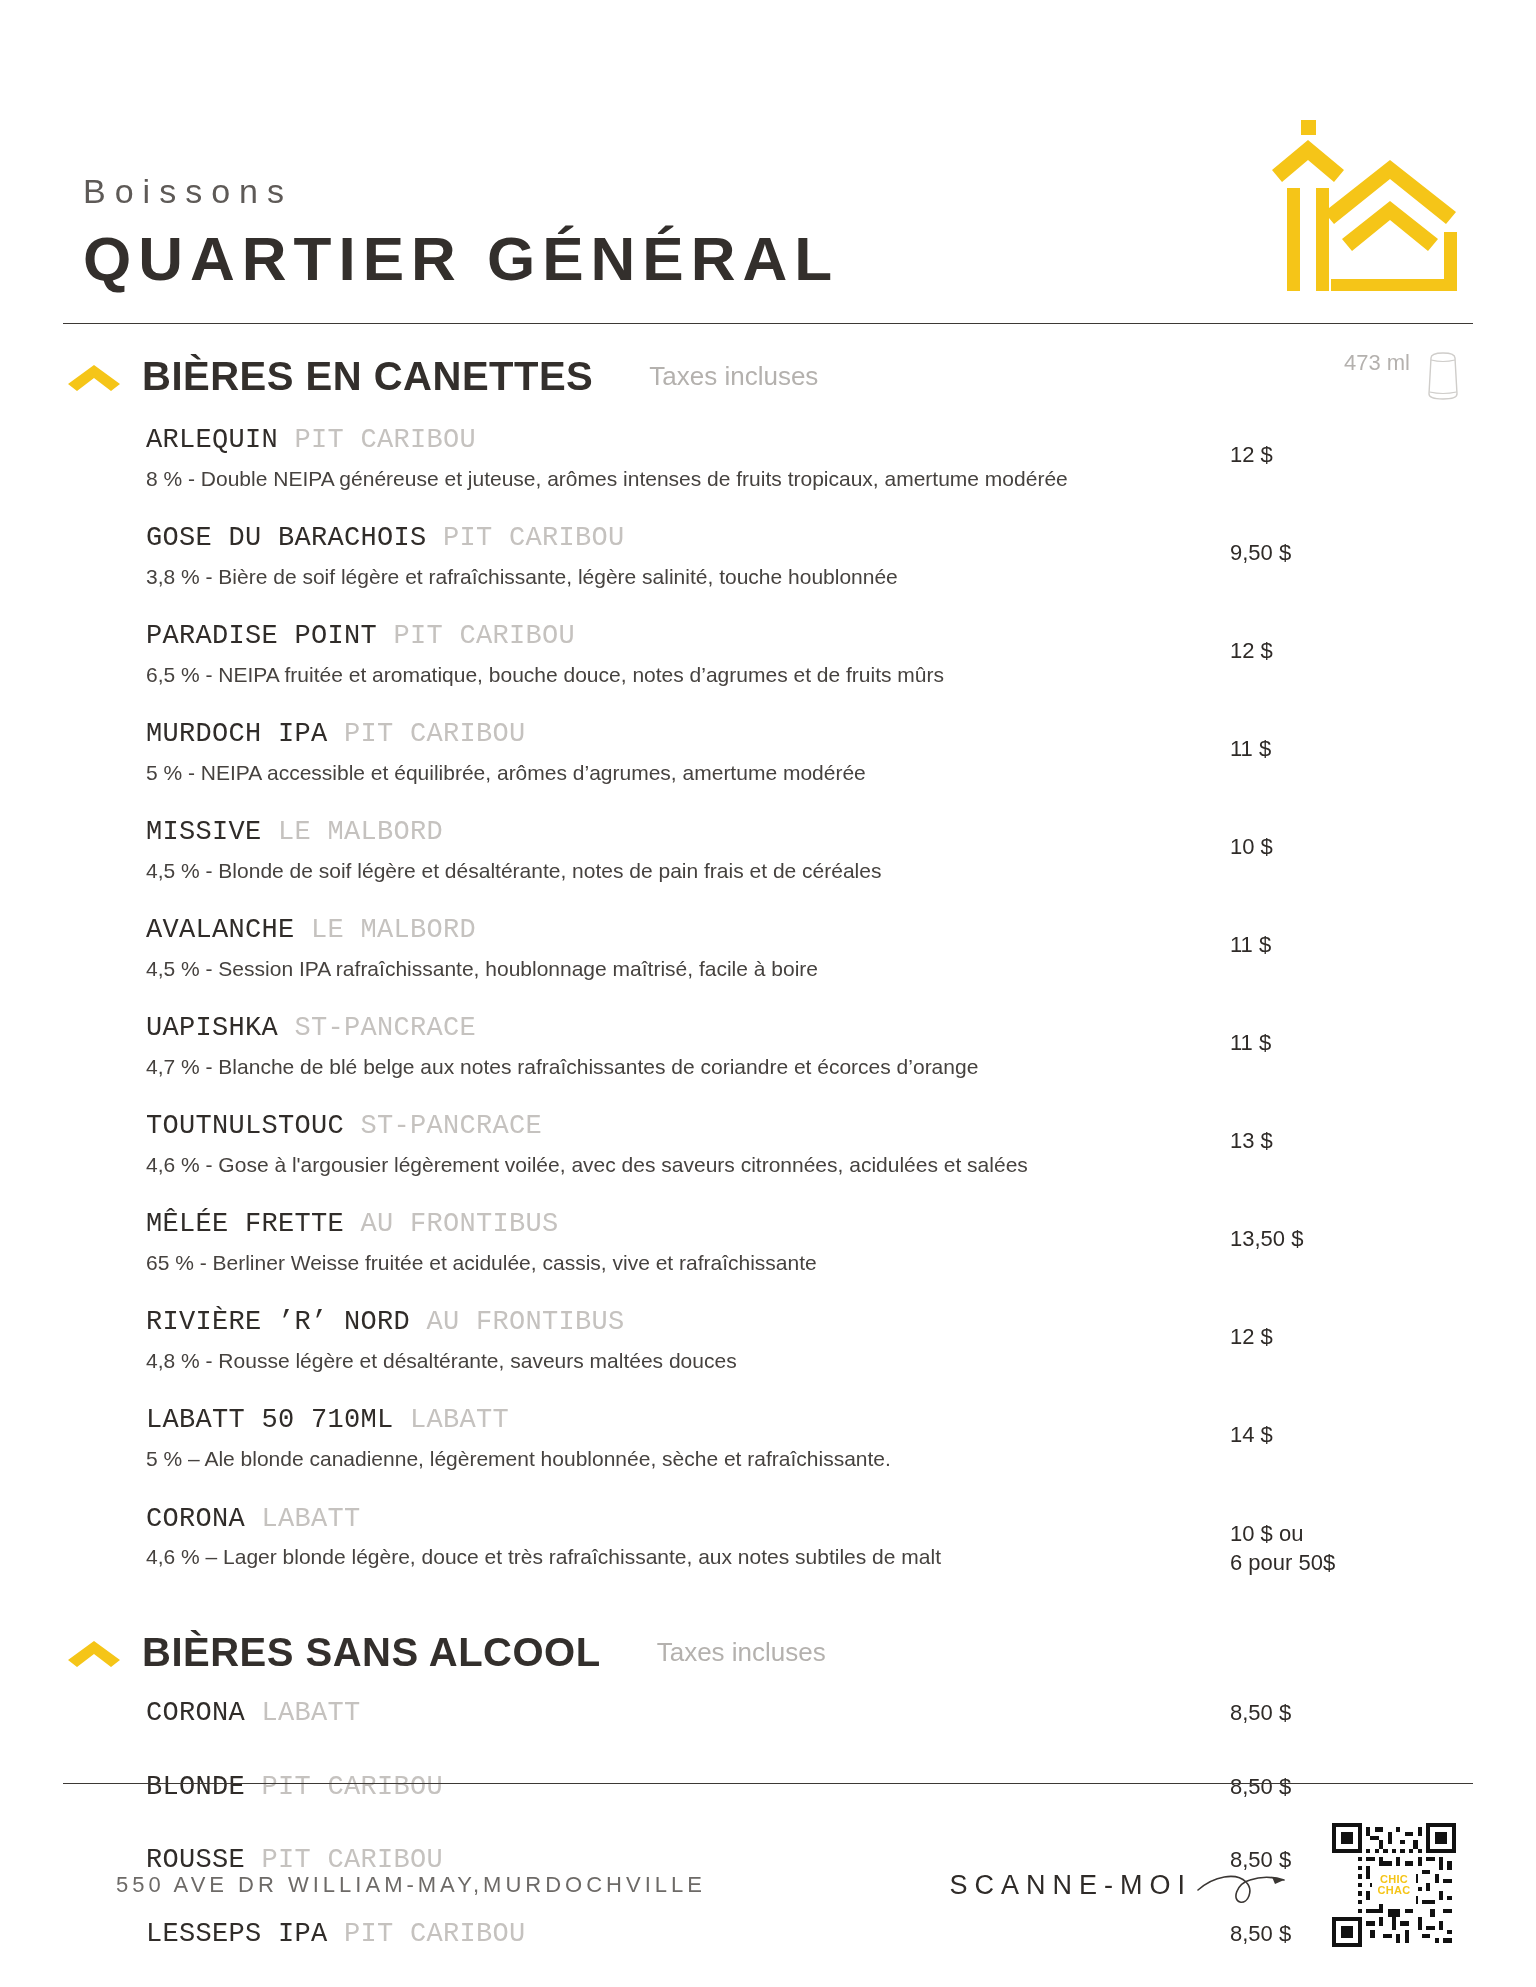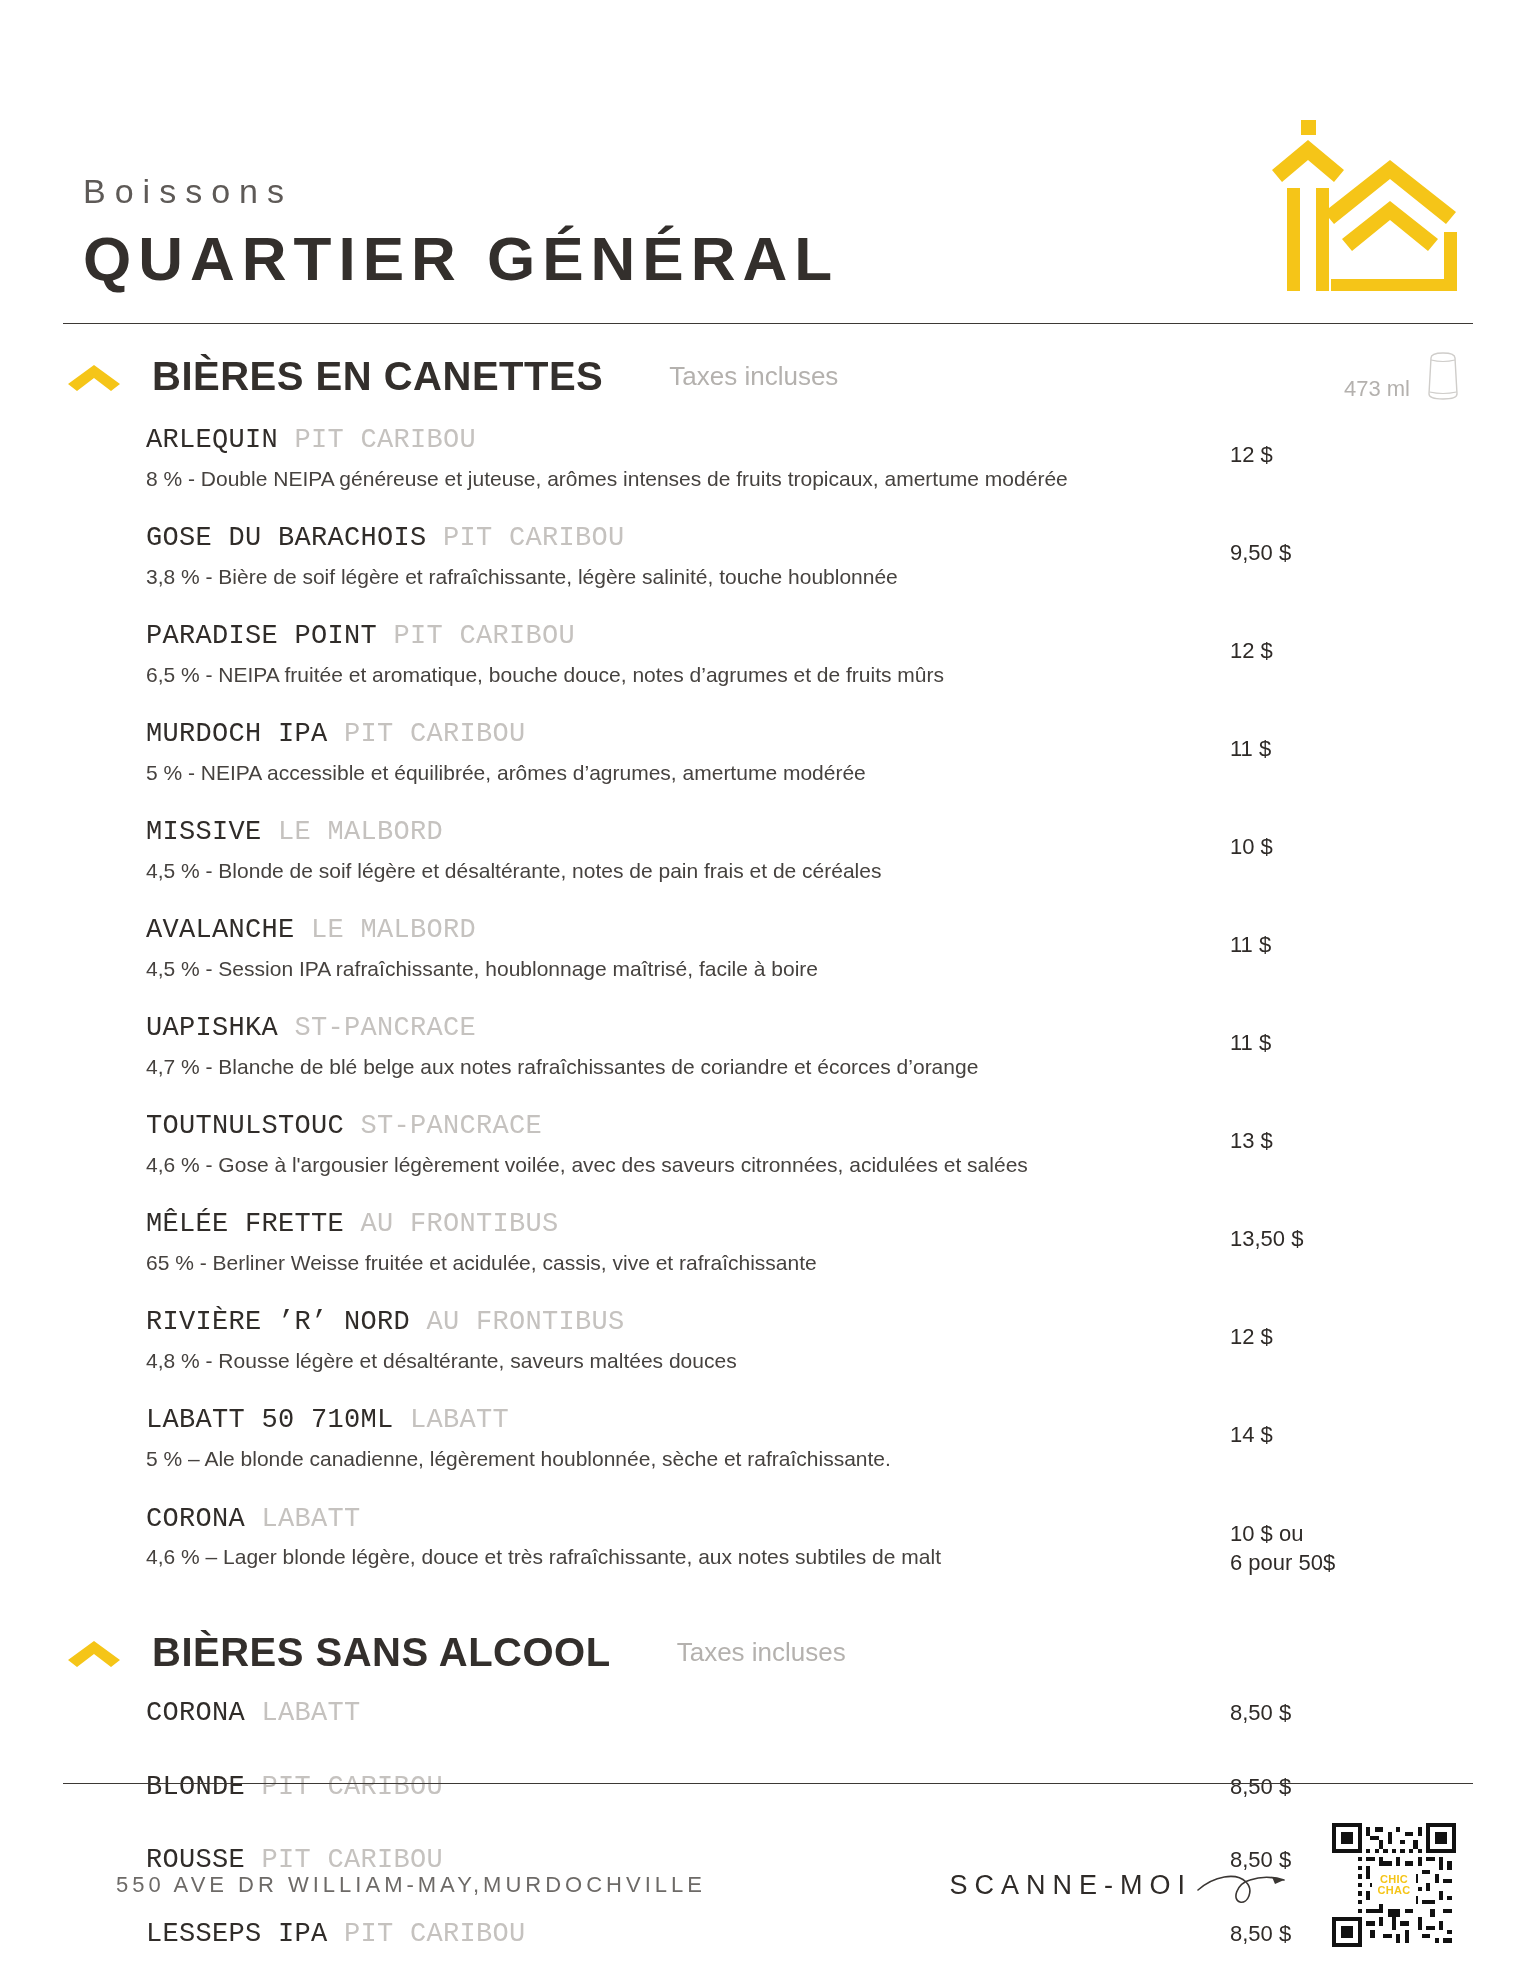--- a/index.html
+++ b/index.html
@@ -72,21 +72,20 @@
   
   .section {
     margin-top: 26px;
   }
   .section.second { margin-top: 52px; }
 
   .section-head {
     display: flex;
     align-items: center;
     padding-left: 10px;
-    gap: 10px;
   }
 
   .chev {
     width: 52px;
     height: 26px;
     flex: 0 0 auto;
     margin-right: 22px;
     margin-top: 4px;
   }
   .chev svg { display:block; width:100%; height:100%; }
@@ -103,21 +102,21 @@
     font-size: 26px;
     color: #b4b1ae;
     margin-left: 56px;
     white-space: nowrap;
     font-weight: 400;
   }
 
   .volume-wrap {
     margin-left: auto;
     display: flex;
-    align-items: flex-end;
+    align-items: flex-start;
     gap: 16px;
     padding-right: 18px;
   }
   .volume-label {
     font-size: 22px;
     color: #b4b1ae;
   }
   .can-icon { width: 34px; height: 52px; }
   .can-icon svg { display: block; width: 100%; height: 100%; }
 

